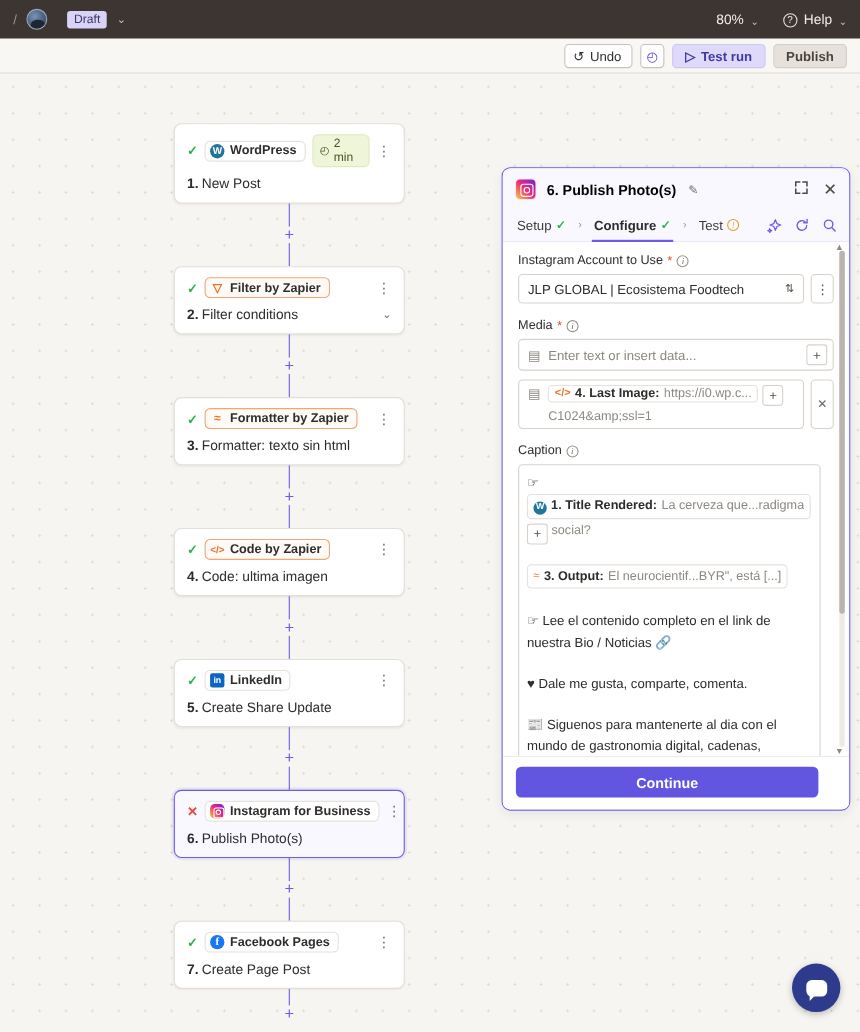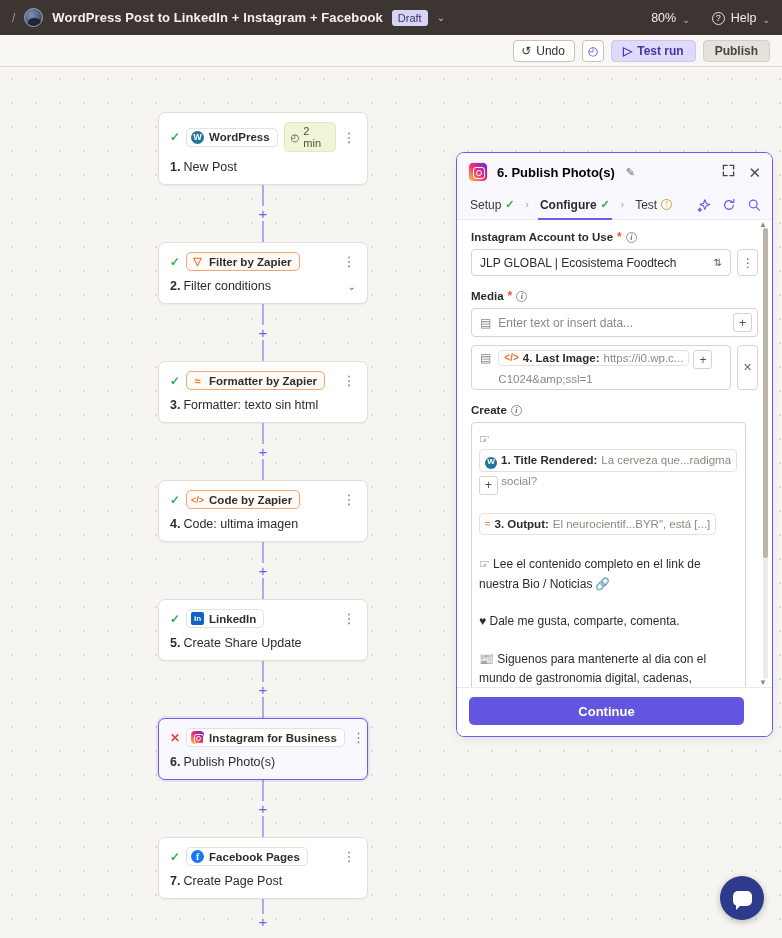--- a/index.html
+++ b/index.html
@@ -251,21 +251,21 @@
   .panel-scroll { position: absolute; right: 4px; top: 8px; bottom: 8px; width: 5px; }
   .panel-scroll .track { width: 5px; height: 100%; background: #eeebe7; border-radius: 3px; }
   .panel-scroll .thumb {
     position: absolute; top: 0; width: 5px; height: 330px;
     background: #b9b4ae; border-radius: 3px;
   }
   .sc-up { position: absolute; right: 1px; top: -8px; color: #8d8881; font-size: 8px; }
   .sc-dn { position: absolute; right: 1px; bottom: -8px; color: #8d8881; font-size: 8px; }
 
   .field-label {
-    font-size: 11.5px; font-weight: bold; color: #2d2c2b;
+    font-size: 11.5px; font-weight: normal; color: #2d2c2b;
     display: flex; align-items: center; gap: 4px; margin-bottom: 6px;
   }
   .req { color: #e8562f; font-size: 12px; line-height: 1; }
   .info-i {
     width: 11px; height: 11px; border-radius: 50%;
     border: 1px solid #9a948d; color: #6f6a64;
     font-size: 8px; display: inline-flex; align-items: center;
     justify-content: center; font-family: "Liberation Serif", serif;
     font-style: italic; cursor: pointer;
   }
@@ -361,21 +361,20 @@
     width: 0; height: 0; border-left: 5px solid #fff;
     border-bottom: 5px solid transparent;
   }
 </style>
 </head>
 <body>
 
 <div class="topbar">
   <span class="tb-slash">/</span>
   <span class="tb-avatar"></span>
-  <span class="tb-title">WordPress Post to LinkedIn + Instagram + Facebook</span>
   <span class="tb-badge">Draft</span>
   <span class="tb-caret">⌄</span>
 
   <div class="tb-right">
     <div class="tb-item">
       <span>80%</span>
       <span class="mini-caret">⌄</span>
     </div>
     <div class="tb-item">
       <span class="tb-circ">?</span>
@@ -648,21 +647,21 @@
               <span class="tk-val">https://i0.wp.c...</span>
             </span>
             <span class="plus-btn" style="margin-top:0">+</span>
             <span class="token-tail">C1024&amp;amp;ssl=1</span>
           </div>
         </div>
         <div class="x-btn">✕</div>
       </div>
 
       <div class="field-label" style="margin-top:14px">
-        <span>Create</span>
+        <span>Caption</span>
         <span class="info-i">i</span>
       </div>
 
       <div class="caption-area">
         <div class="cap-line">
           <span class="emoji">☞</span>
           <span class="token">
             <span class="ico-wp-tk">W</span>
             <span class="tk-name">1. Title Rendered:</span>
             <span class="tk-val">La cerveza que...radigma</span>

